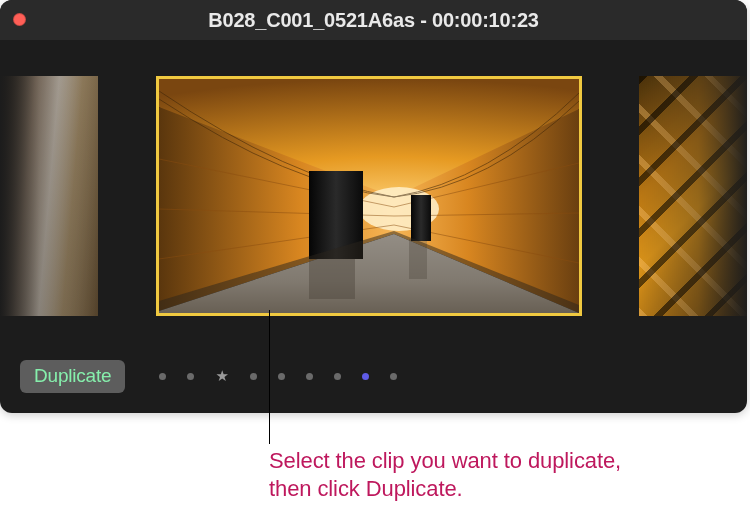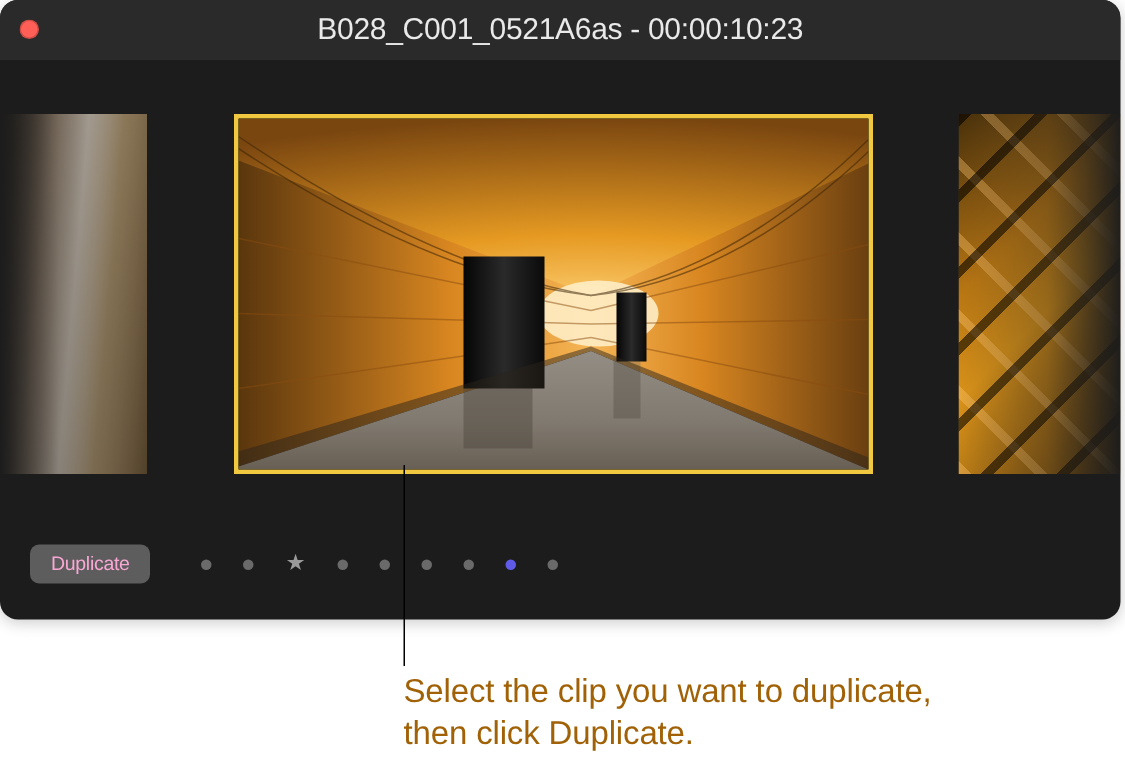--- a/index.html
+++ b/index.html
@@ -37,21 +37,21 @@
       height: 13px;
       border-radius: 50%;
       background: #ff5f57;
       border: 0.5px solid rgba(0,0,0,0.2);
     }
     .title {
       flex: 1;
       text-align: center;
       color: #e9e9e9;
       font-size: 20px;
-      font-weight: 400;
+      font-weight: 700;
       letter-spacing: -0.2px;
     }
     .viewer {
       position: relative;
       width: 100%;
       height: 300px;
       display: flex;
       align-items: center;
       overflow: hidden;
       margin-top: 6px;
@@ -127,22 +127,22 @@
       bottom: 0;
       left: 0;
       right: 0;
       height: 62px;
       display: flex;
       align-items: center;
       padding: 0 20px 12px 20px;
     }
     .duplicate-btn {
       background: #5d5d5d;
-      color: #f9a8d4;
-      font-size: 13px;
+      color: #86efac;
+      font-size: 19px;
       font-weight: 400;
       border: none;
       border-radius: 6px;
       padding: 5px 14px 6px 14px;
       cursor: pointer;
       letter-spacing: -0.2px;
     }
     .done-btn {
       background: #5f5be6;
       color: #ffffff;
@@ -180,21 +180,21 @@
       top: 310px;
       width: 1px;
       height: 134px;
       background: #000;
     }
     .callout-text {
       position: absolute;
       left: 269px;
       top: 447px;
       font-size: 22px;
-      color: #a16207;
+      color: #be185d;
       line-height: 1.28;
       letter-spacing: -0.1px;
       max-width: 400px;
     }
   </style>
 </head>
 <body>
 
 <div class="window">
   <div class="titlebar">

